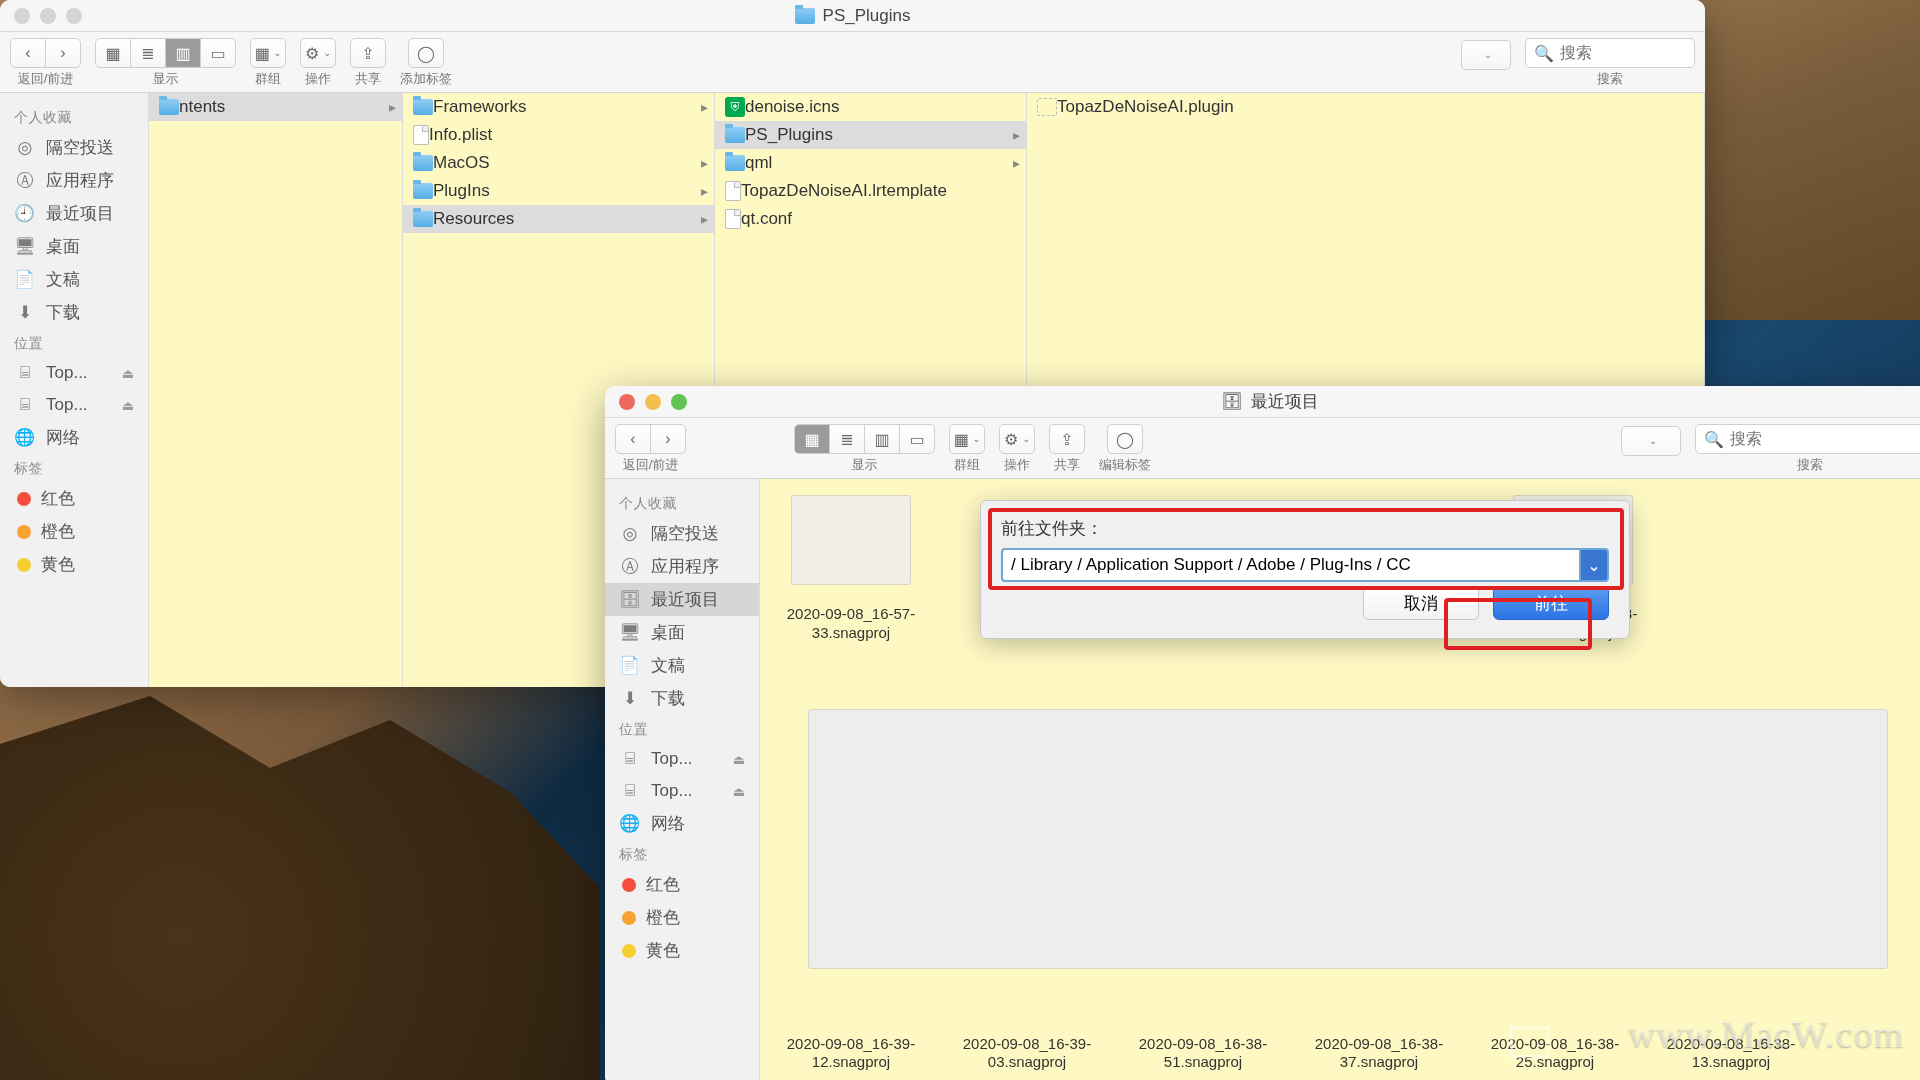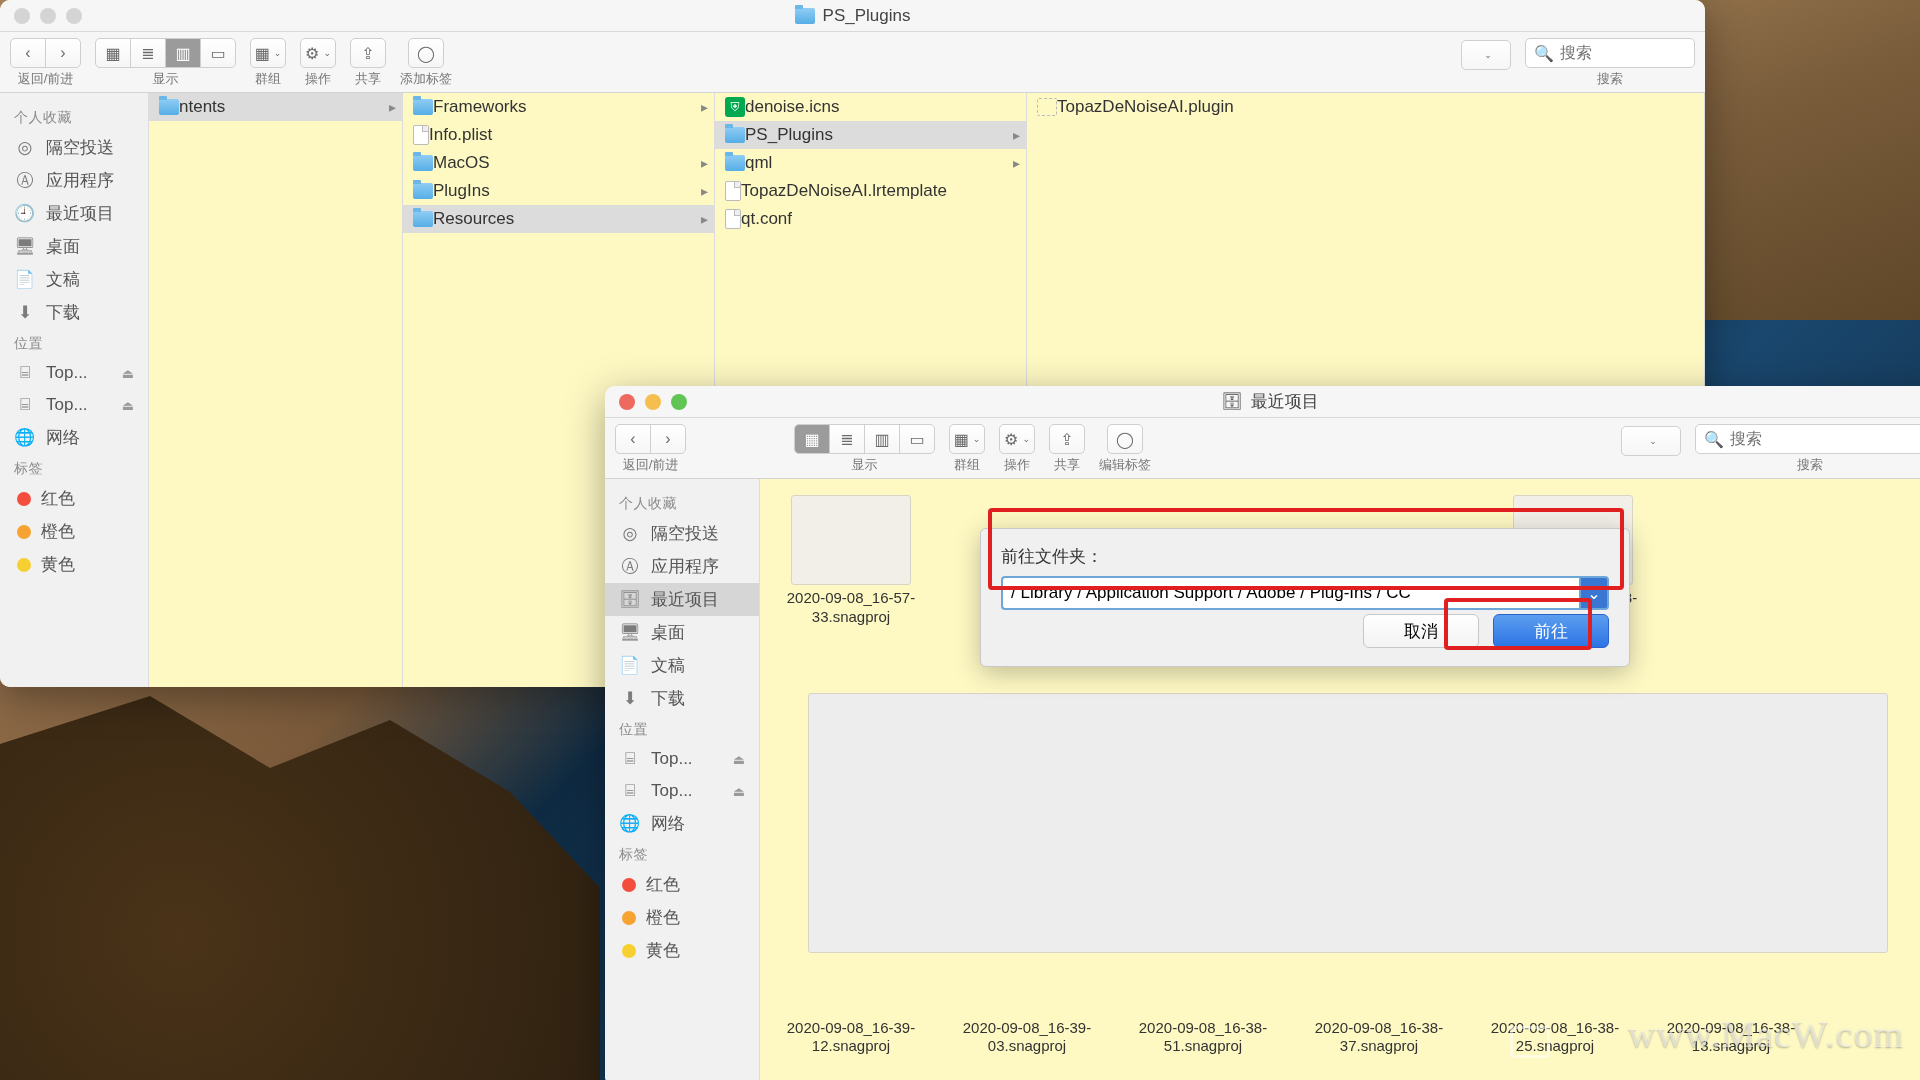--- a/index.html
+++ b/index.html
@@ -52,27 +52,27 @@
 .col .row.sel{background:#dcdcdc;}
 .col .row .arr{position:absolute;right:6px;color:#888;font-size:14px;}
 .fld-ic{width:20px;height:16px;background:linear-gradient(#8fcdf5,#56aee6);border-radius:2px;position:relative;}
 .fld-ic:before{content:"";position:absolute;top:-3px;left:0;width:8px;height:4px;background:#6ab7e8;border-radius:1px 1px 0 0;}
 .file-ic{width:16px;height:20px;background:#fff;border:1px solid #bbb;border-radius:2px;position:relative;}
 .file-ic:before{content:"";position:absolute;top:0;right:0;width:5px;height:5px;background:#eee;border-left:1px solid #bbb;border-bottom:1px solid #bbb;}
 .icon-shield{width:20px;height:20px;background:#00a850;border-radius:3px;display:flex;align-items:center;justify-content:center;color:#fff;font-size:12px;}
 .plugin-ic{width:20px;height:18px;border:1px dashed #bbb;border-radius:2px;}
 
 .icon-area{flex:1;padding:16px;display:flex;flex-wrap:wrap;gap:26px 26px;align-content:flex-start;overflow:hidden;}
-.icon-item{width:150px;display:flex;flex-direction:column;align-items:center;gap:4px;justify-content:flex-end;}
+.icon-item{width:150px;display:flex;flex-direction:column;align-items:center;gap:20px;justify-content:flex-end;}
 .thumb{width:120px;height:90px;background:#f2efe8;border:1px solid #d8d4c8;border-radius:3px;}
 .thumb.big{width:1080px;height:260px;background:#ededed;}
 .icon-item .cap{font-size:15px;text-align:center;color:#333;line-height:1.25;}
 .row-b{width:100%;height:14px;}
 
-.dialog-wrap{position:absolute;top:528px;left:980px;width:650px;background:#f0f0f0;border:1px solid #c8c8c8;border-radius:6px;box-shadow:0 6px 26px rgba(0,0,0,.25);z-index:30;padding:16px 20px 18px;}
+.dialog-wrap{position:absolute;top:500px;left:980px;width:650px;background:#f0f0f0;border:1px solid #c8c8c8;border-radius:6px;box-shadow:0 6px 26px rgba(0,0,0,.25);z-index:30;padding:16px 20px 18px;}
 .dialog-label{font-size:17px;color:#333;margin-bottom:8px;}
 .dialog-input{display:flex;}
 .dialog-input input{flex:1;height:34px;border:2px solid #6fa6d8;border-right:none;border-radius:4px 0 0 4px;padding:0 8px;font-size:17px;background:#fff;outline:none;}
 .dialog-input .dd{width:30px;border:2px solid #6fa6d8;border-radius:0 4px 4px 0;background:#3a77d2;color:#fff;display:flex;align-items:center;justify-content:center;}
 .dialog-row{display:flex;justify-content:flex-end;gap:14px;margin-top:4px;}
 .btn{height:34px;min-width:116px;border-radius:6px;font-size:17px;display:flex;align-items:center;justify-content:center;border:1px solid #c7c7c7;background:linear-gradient(#fff,#f3f3f3);}
 .btn.primary{background:linear-gradient(#5c9eef,#2b74e5);color:#fff;border-color:#2b63c8;}
 
 .hl{position:absolute;border:4px solid #e02020;border-radius:4px;pointer-events:none;z-index:40;}
 .hl1{top:508px;left:988px;width:636px;height:82px;}

